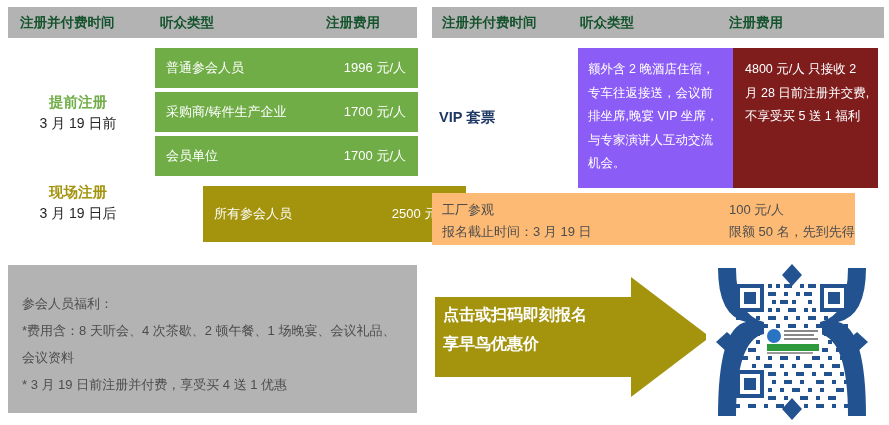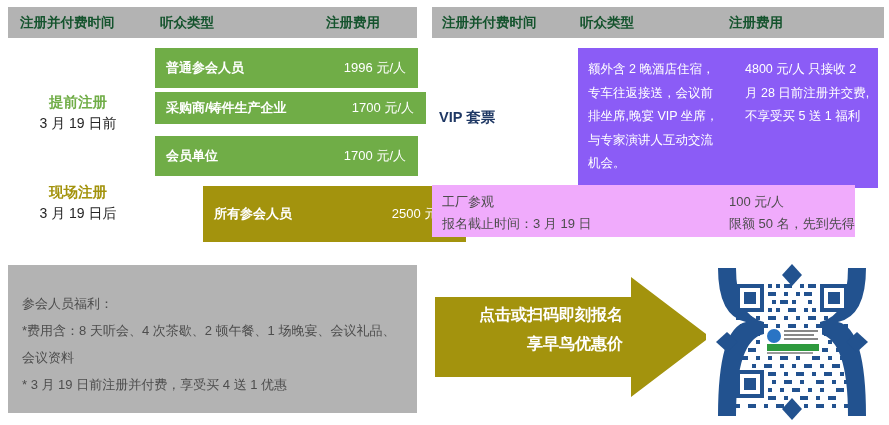--- a/index.html
+++ b/index.html
@@ -43,21 +43,21 @@
   .green-text{color:#70ad47;}
   .olive-text{color:#a3930d;}
 
   .row-box{
     position:absolute;
     display:flex;
     align-items:center;
     color:#ffffff;
     font-size:13px;
   }
-  .row-box .rb-name{position:absolute;left:11px;white-space:nowrap;font-weight:bold;}
+  .row-box .rb-name{position:absolute;left:11px;white-space:nowrap;}
   .row-box .rb-fee{position:absolute;right:12px;white-space:nowrap;}
   .green-box{background:#70ad47;}
   .olive-box{background:#a3930d;}
 
   
   #left-note{
     position:absolute;
     left:8px;top:265px;width:409px;height:148px;
     background:#b3b3b3;
   }
@@ -87,33 +87,33 @@
     white-space:nowrap;
   }
   #vip-desc-box{
     position:absolute;
     left:153px;top:48px;width:155px;height:140px;
     background:#8b5cf6;
   }
   #vip-fee-box{
     position:absolute;
     left:308px;top:48px;width:145px;height:140px;
-    background:#8b5cf6;
+    background:#7f1d1d;
   }
   .vip-text{
     position:absolute;
     left:10px;top:10px;right:8px;
     color:#ffffff;font-size:12.5px;line-height:23.5px;
   }
   #vip-fee-box .vip-text{left:12px;}
 
   #extra-row{
     position:absolute;
-    left:7px;top:185px;width:423px;height:52px;
-    background:#f0abfc;
+    left:7px;top:193px;width:423px;height:52px;
+    background:#fdba74;
   }
   #extra-row .ex-line{
     position:absolute;
     color:#4d4d4d;font-size:13px;white-space:nowrap;
   }
   #ex-name{left:10px;top:8px;}
   #ex-deadline{left:10px;top:30px;}
   #ex-price{left:297px;top:8px;}
   #ex-quota{left:297px;top:30px;}
 
@@ -121,21 +121,21 @@
   #cta-arrow{
     position:absolute;
     left:10px;top:277px;width:275px;height:120px;
     background:#a3930d;
     clip-path:polygon(0 20px,196px 20px,196px 0,275px 60px,196px 120px,196px 100px,0 100px);
     cursor:pointer;
   }
   #cta-text{
     position:absolute;
     left:18px;top:300px;width:180px;
-    text-align:right;
+    text-align:left;
     color:#ffffff;font-weight:bold;font-size:16px;line-height:29px;
     pointer-events:none;
   }
   #cta-text div{white-space:nowrap;}
 
   
   #qr-wrap{
     position:absolute;
     left:281px;top:258px;width:172px;height:167px;
     cursor:pointer;
@@ -161,21 +161,21 @@
   <div class="stage-label" style="left:8px;top:182px;width:140px;">
     <div class="stage-title olive-text">现场注册</div>
     <div class="stage-date">3 月 19 日后</div>
   </div>
 
   <div class="row-box green-box" style="left:155px;top:48px;width:263px;height:40px;">
     <span class="rb-name">普通参会人员</span>
     <span class="rb-fee">1996 元/人</span>
   </div>
 
-  <div class="row-box green-box" style="left:155px;top:92px;width:263px;height:32px;padding-left:8px;">
+  <div class="row-box green-box" style="left:155px;top:92px;width:263px;height:40px;">
     <span class="rb-name">采购商/铸件生产企业</span>
     <span class="rb-fee">1700 元/人</span>
   </div>
 
   <div class="row-box green-box" style="left:155px;top:136px;width:263px;height:40px;">
     <span class="rb-name">会员单位</span>
     <span class="rb-fee">1700 元/人</span>
   </div>
 
   <div class="row-box olive-box" style="left:155px;top:186px;width:263px;height:56px;margin-left:48px;">

